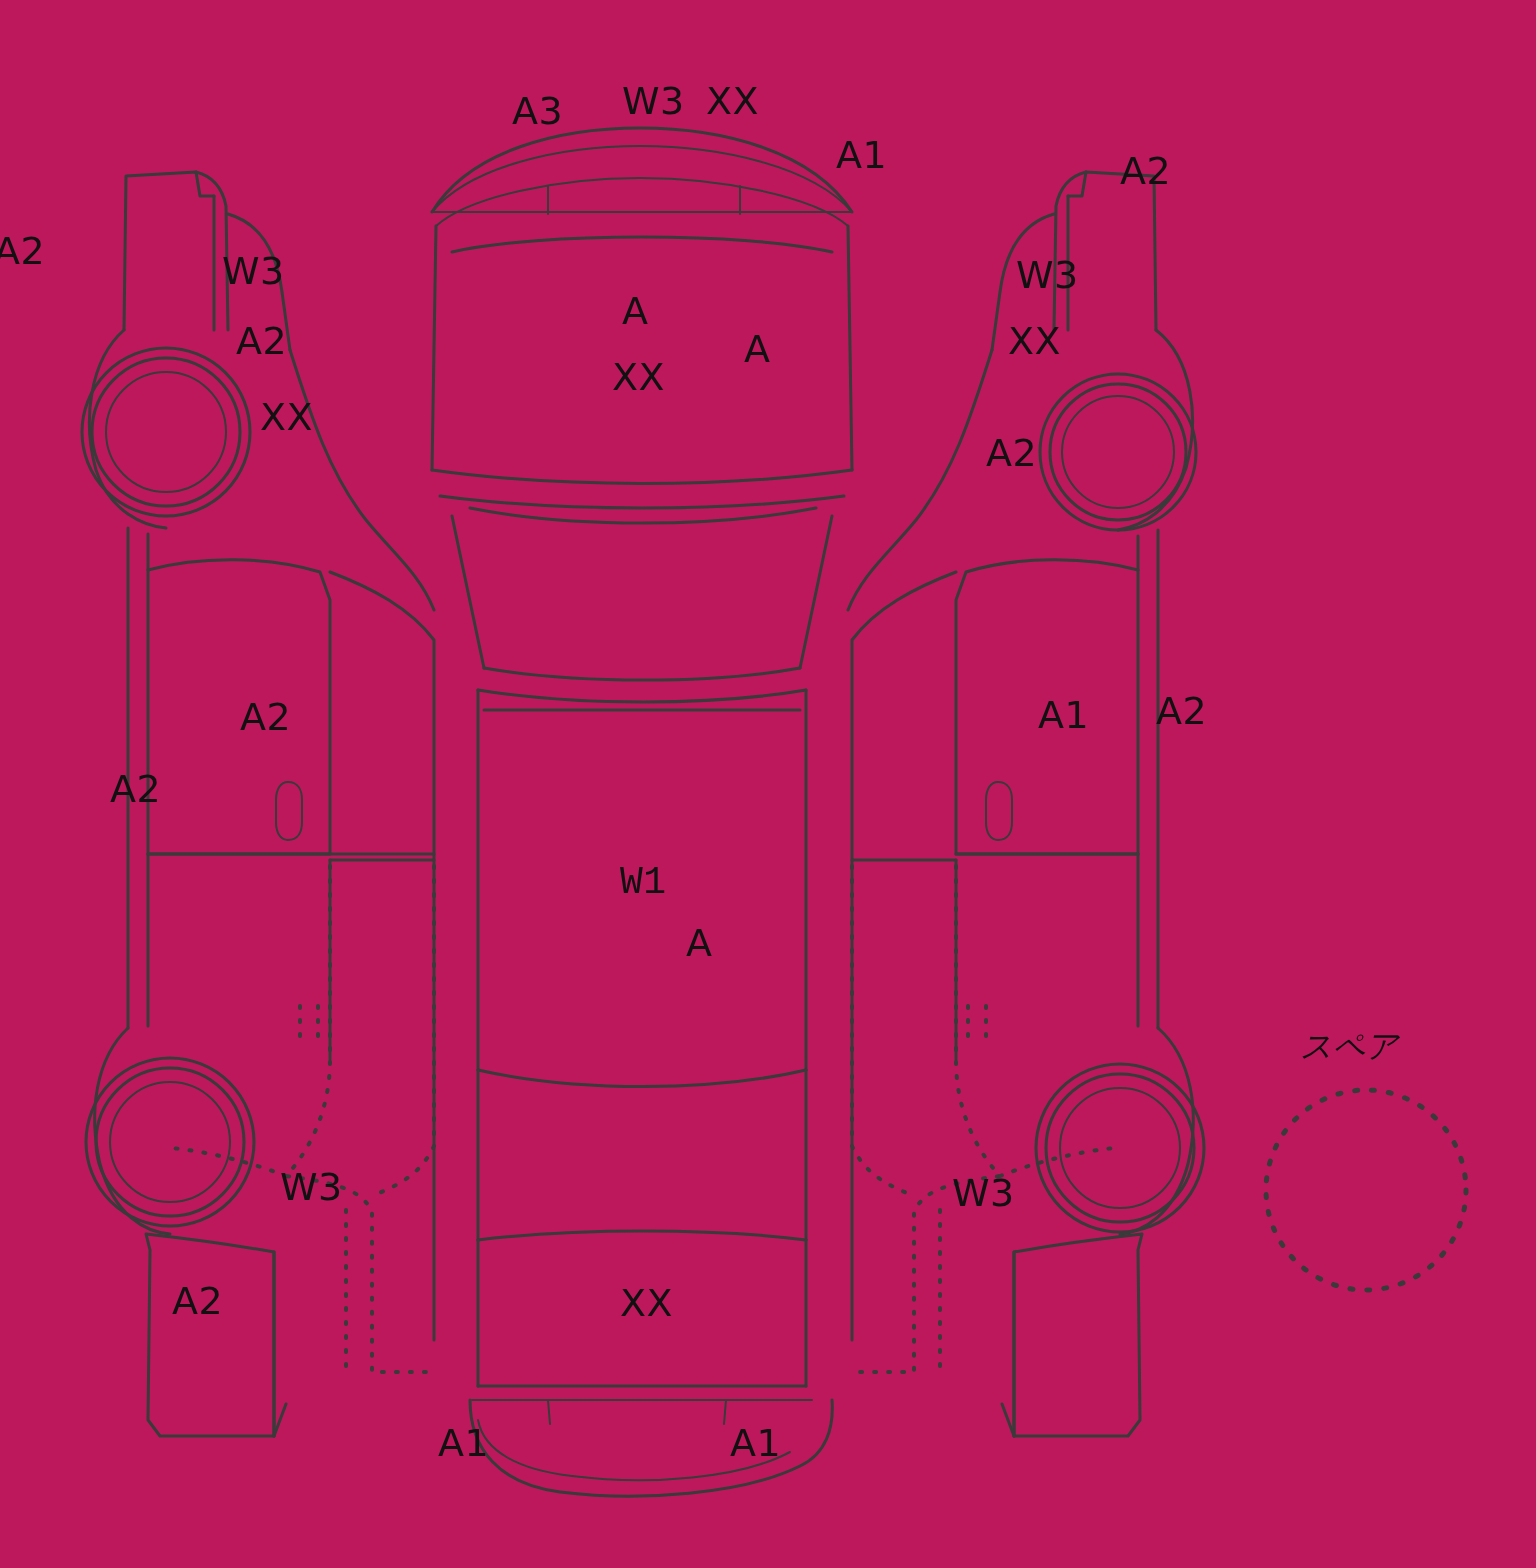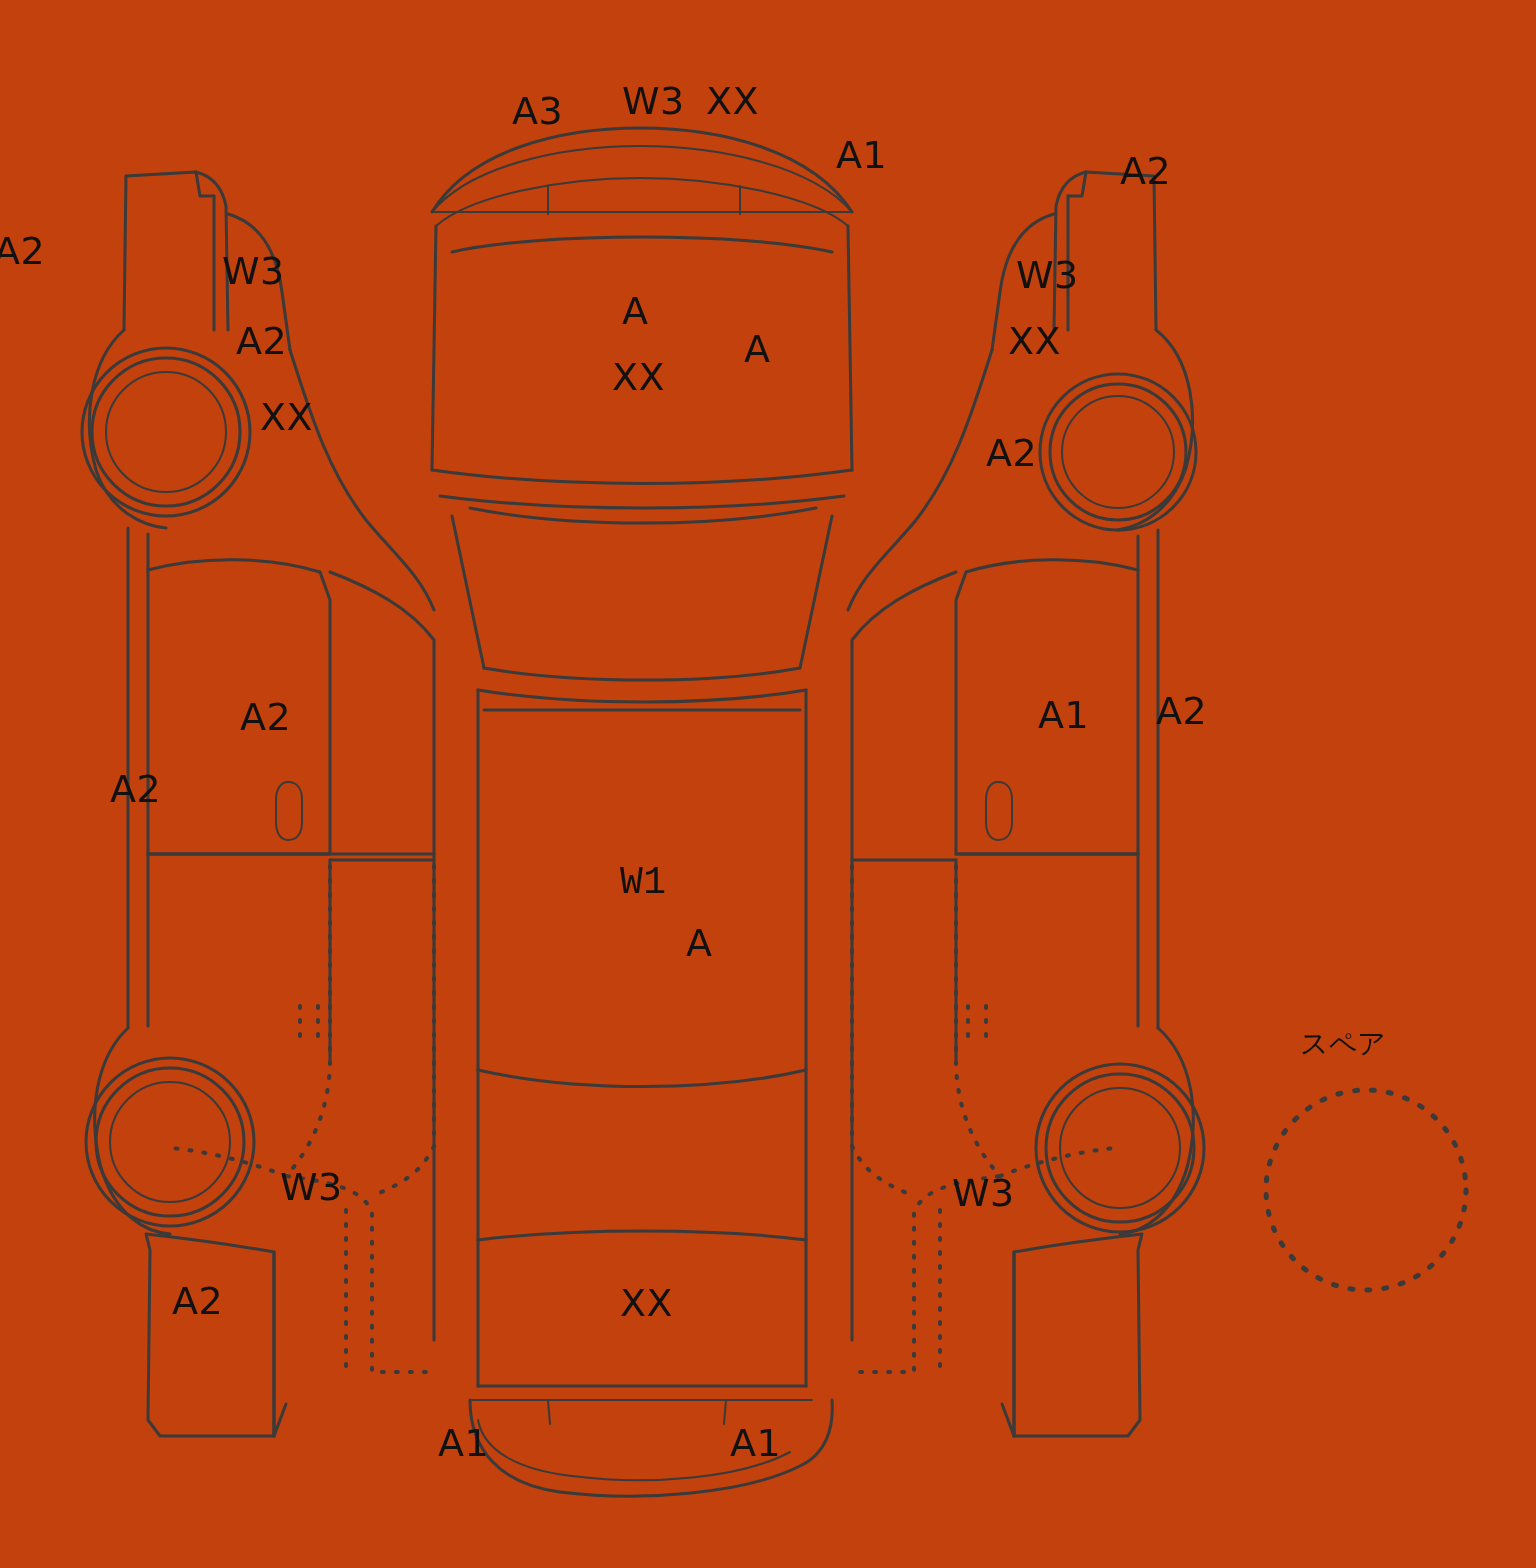--- a/index.html
+++ b/index.html
@@ -4,21 +4,21 @@
 <style>
   html, body {
     margin: 0;
     padding: 0;
     background: #ffffff;
   }
   #canvas {
     position: relative;
     width: 1536px;
     height: 1568px;
-    background: #c2410c;
+    background: #be185d;
     font-family: "DejaVu Sans", "Liberation Sans", sans-serif;
     overflow: hidden;
   }
   #diagram-svg {
     position: absolute;
     left: 0;
     top: 0;
     width: 1536px;
     height: 1568px;
   }
@@ -27,24 +27,25 @@
     font-family: "DejaVu Sans", "Liberation Sans", sans-serif;
     font-size: 38px;
     color: #111111;
     white-space: nowrap;
     line-height: 1;
     letter-spacing: 0.5px;
   }
   .spare-label {
     position: absolute;
     font-family: "DejaVu Sans", "Liberation Sans", sans-serif;
-    font-size: 28px;
+    font-size: 32px;
     color: #111111;
     white-space: nowrap;
     line-height: 1;
+    font-style: italic;
   }
 </style>
 </head>
 <body>
 
 <div id="canvas">
 
   <svg id="diagram-svg" viewBox="0 0 1536 1568" xmlns="http://www.w3.org/2000/svg">
     <g fill="none" stroke="#3a3a3a" stroke-width="3" stroke-linecap="round" stroke-linejoin="round">
 

